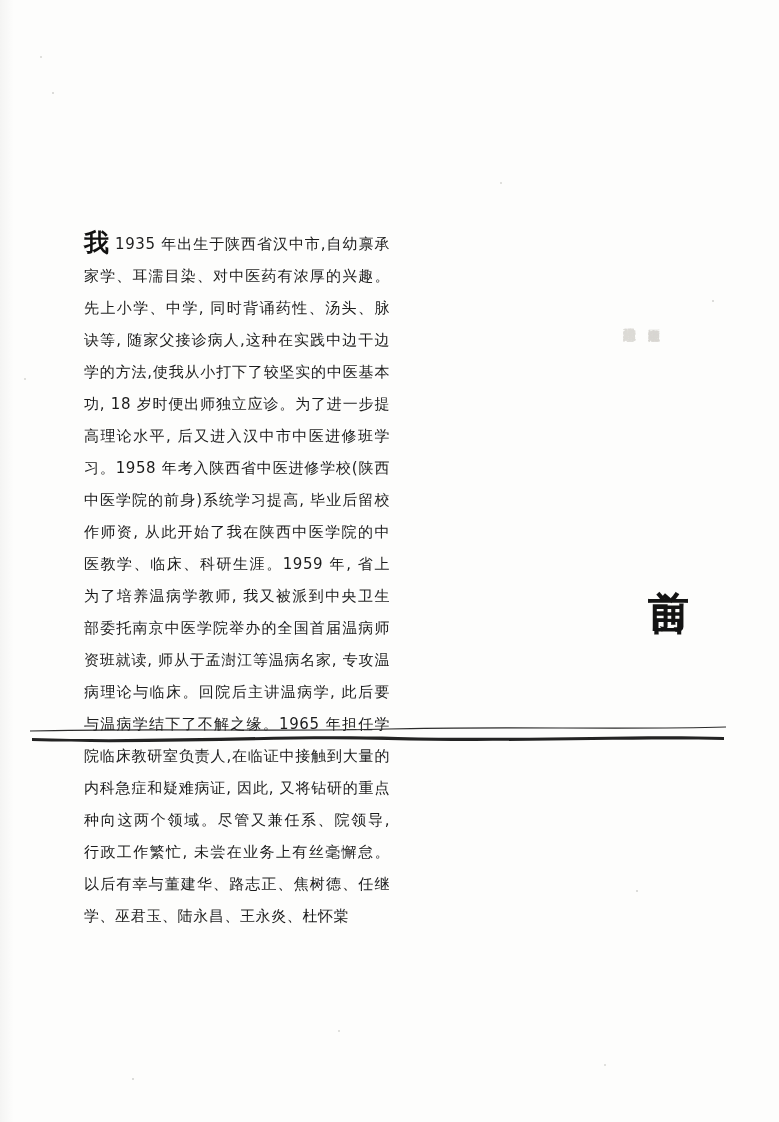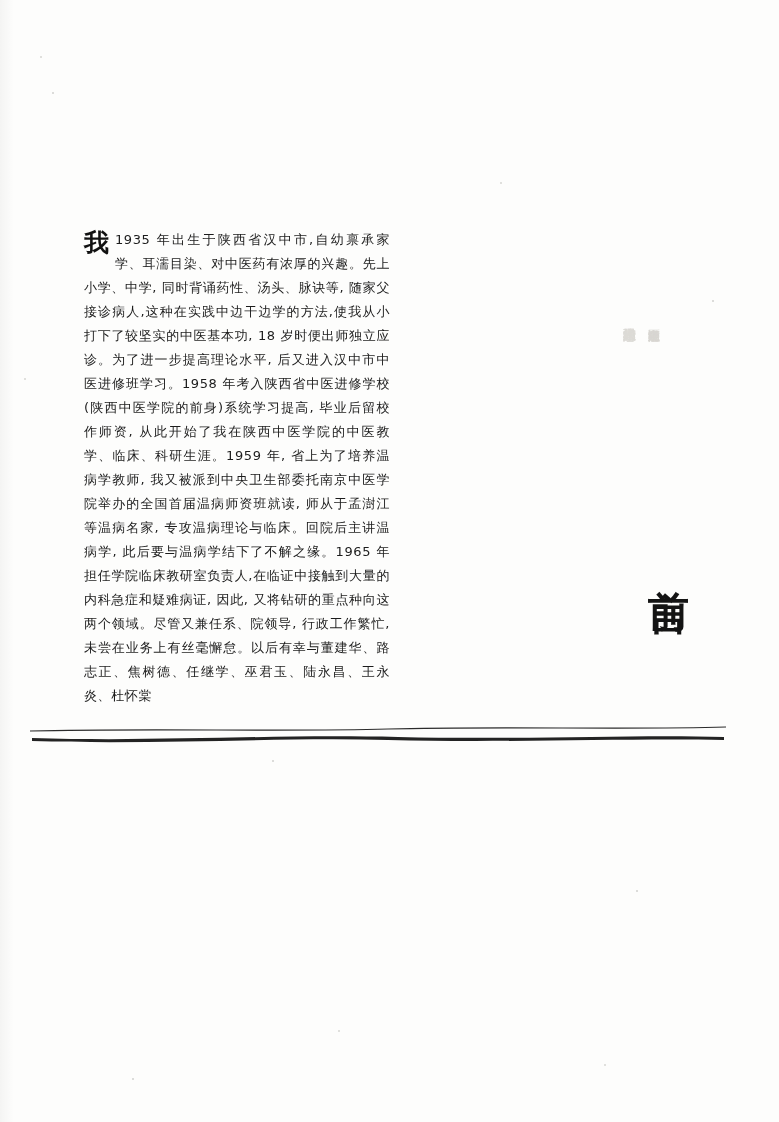--- a/index.html
+++ b/index.html
@@ -84,22 +84,22 @@
     font-size: 25px;
     font-weight: bold;
     line-height: 26px;
     margin: 2px 6px 0 0;
     font-family: "DejaVu Sans", sans-serif;
     color: #111;
   }
 
   .body-text {
     font-family: "DejaVu Sans", sans-serif;
-    font-size: 13px;
-    line-height: 24px;
+    font-size: 15px;
+    line-height: 32px;
     text-align: justify;
     text-justify: inter-ideograph;
     letter-spacing: 0.6px;
     color: #1c1c1c;
   }
 
   
   .rule-wrap {
     position: absolute;
     left: 28px;

